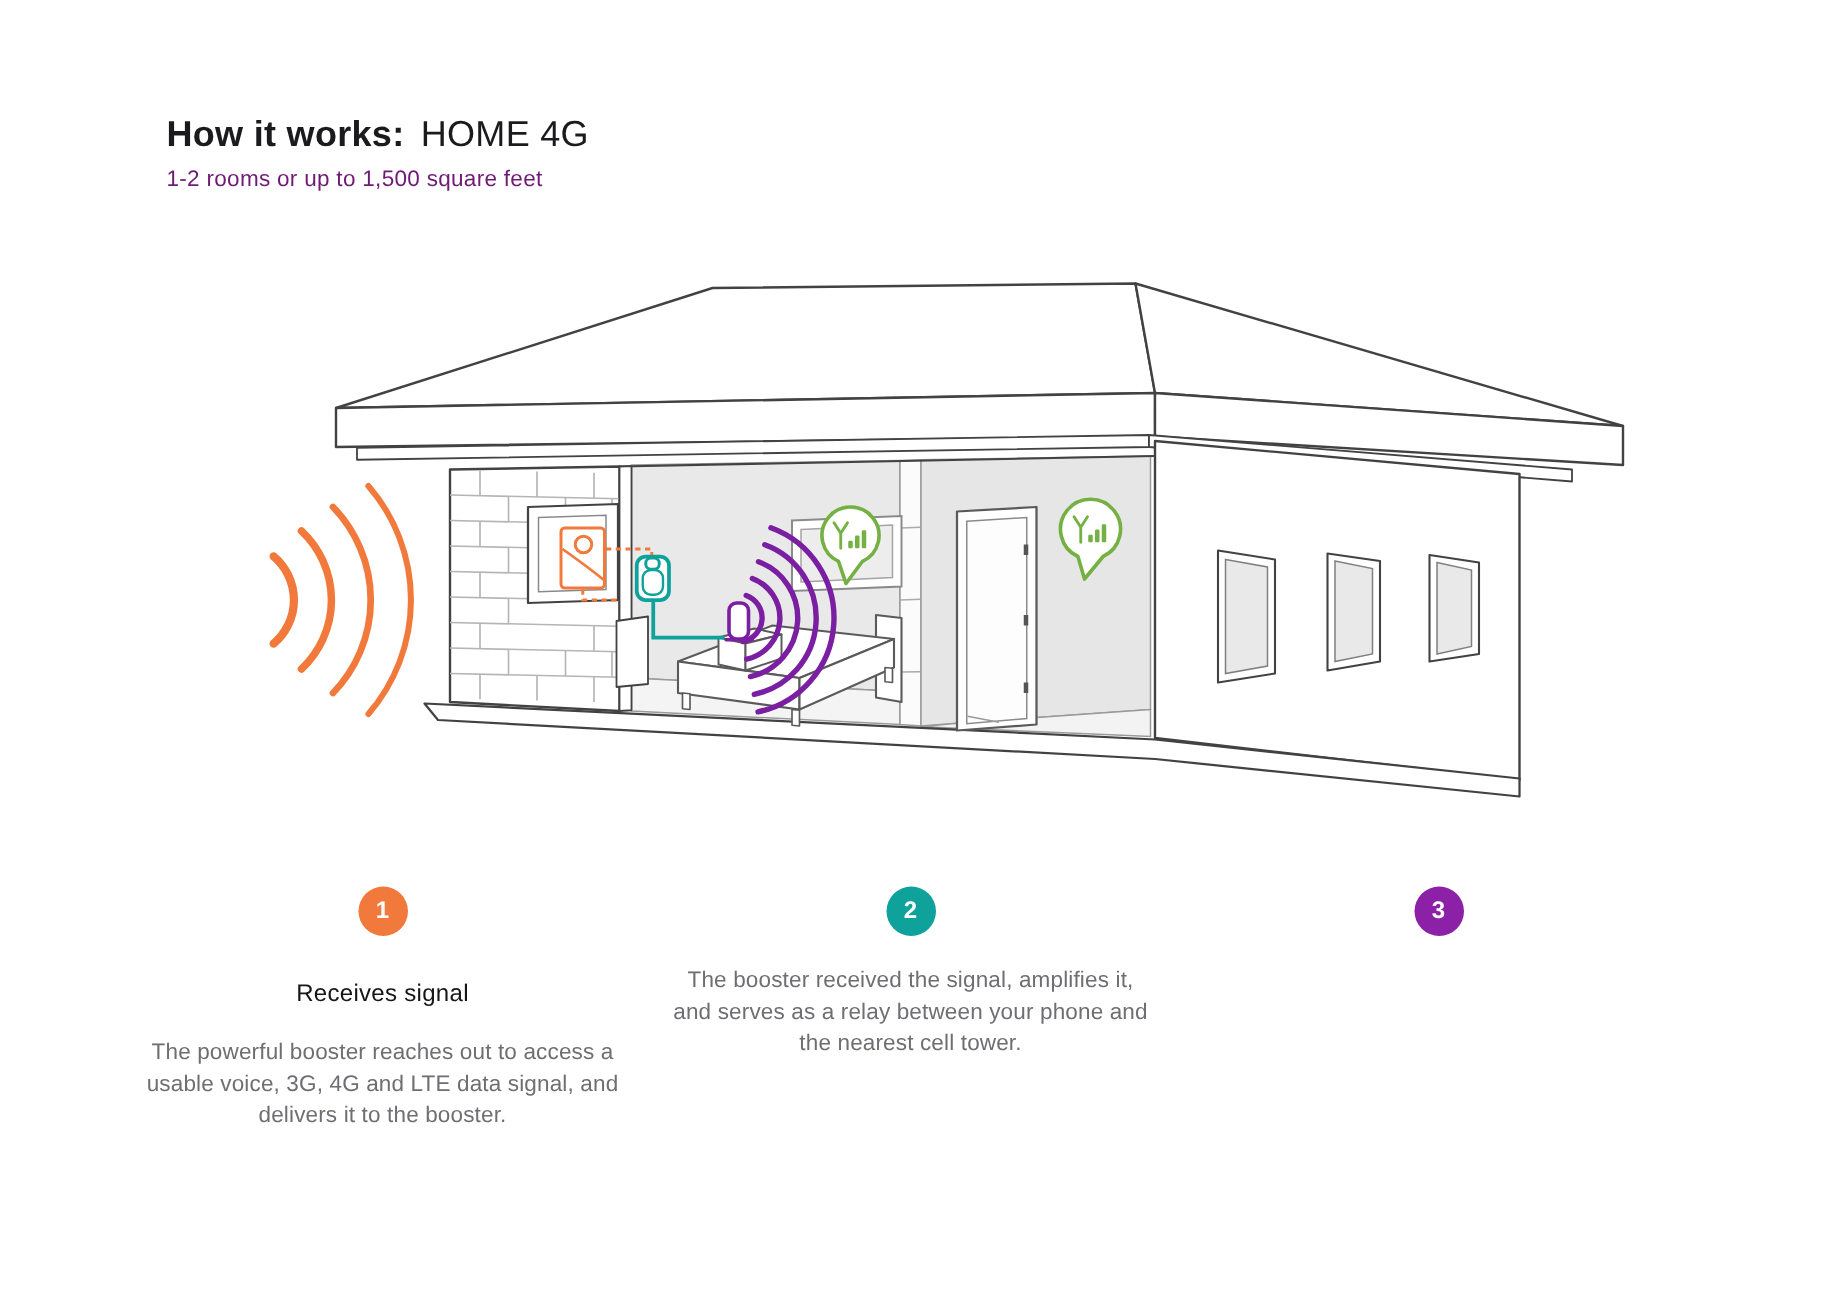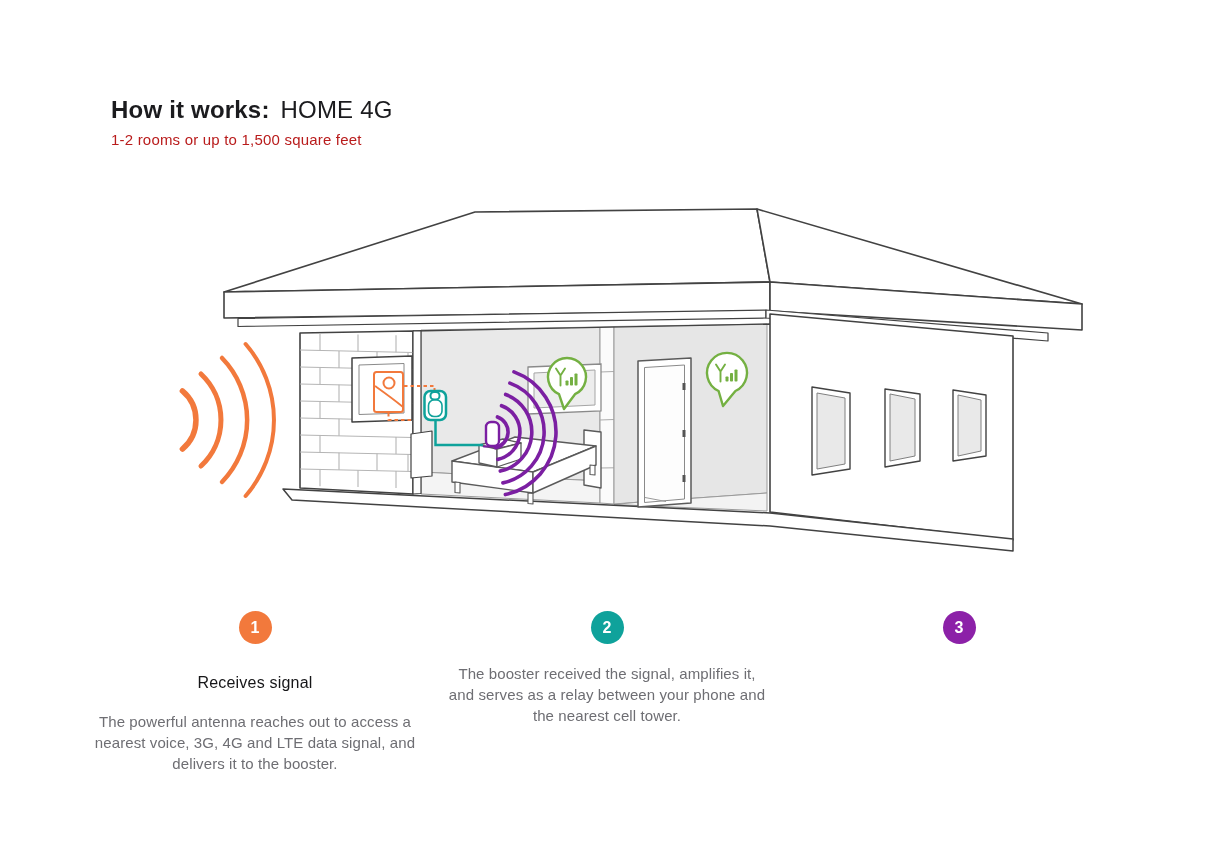--- a/index.html
+++ b/index.html
@@ -1,25 +1,25 @@
 <!DOCTYPE html>
 <html style="--orange: #F2793C; --teal: #0FA29B; --purple: #8C21A8; --purple_wave: #7B1FA2; --green: #74B042; --line_dark: #424242; --line_light: #B5B5B5; --text_dark: #1B1B1E; --text_gray: #6E6E73; --interior_wall: #E9E9E9; --interior_floor: #F4F4F4;"><head>
 <meta charset="utf-8">
 <style>
   * { margin:0; padding:0; box-sizing:border-box; }
   html,body { width:1214px; height:866px; background:#ffffff; overflow:hidden;
               font-family:"Liberation Sans", sans-serif; }
-  .page { position:relative; width:1214px; height:612px; background:#fff;margin-top:20px; }
+  .page { position:relative; width:1214px; height:612px; background:#fff; }
 
   
   .header { position:absolute; left:111px; top:76px; }
   .title { font-size:24px; color:var(--text_dark); letter-spacing:0.2px; }
   .title .bold { font-weight:700; }
   .title .reg  { font-weight:400; margin-left:4px; }
-  .subtitle { margin-top:7px; font-size:15px; color:#b91c1c; letter-spacing:0.2px; }
+  .subtitle { margin-top:7px; font-size:15px; color:#701a75; letter-spacing:0.2px; }
 
   
   .illustration { position:absolute; left:0; top:0; width:1214px; height:580px; }
 
   
   .steps { position:absolute; left:94px; top:591px; display:flex; gap:30px; }
   .step { width:322px; text-align:center; }
   .badge { width:33px; height:33px; border-radius:50%; margin:0 auto;
            display:flex; align-items:center; justify-content:center;
            color:#fff; font-size:16px; font-weight:700; }
@@ -181,21 +181,21 @@
     <g>
       <path d="M718.6,371 A20,20 0 1 1 735.4,371 L723,386 Z" fill="#fff" stroke="var(--green)" stroke-width="2.4" stroke-linejoin="round"></path>
       <use href="#sigicon" x="725.5" y="353"></use>
     </g>
   </svg>
 
   <div class="steps">
     <div class="step">
       <div class="badge" style="background-color: rgb(242, 121, 60);">1</div>
       <div class="step-title">Receives signal</div>
-      <div class="step-desc">The powerful antenna reaches out to access a nearest voice, 3G, 4G and LTE data signal, and delivers it to the booster.</div>
+      <div class="step-desc">The powerful booster reaches out to access a usable voice, 3G, 4G and LTE data signal, and delivers it to the booster.</div>
     </div>
     <div class="step">
       <div class="badge" style="background-color: rgb(15, 162, 155);">2</div>
       <div class="step-desc">The booster received the signal, amplifies it, and serves as a relay between your phone and the nearest cell tower.</div>
     </div>
     <div class="step">
       <div class="badge" style="background-color: rgb(140, 33, 168);">3</div>
     </div>
   </div>
 

